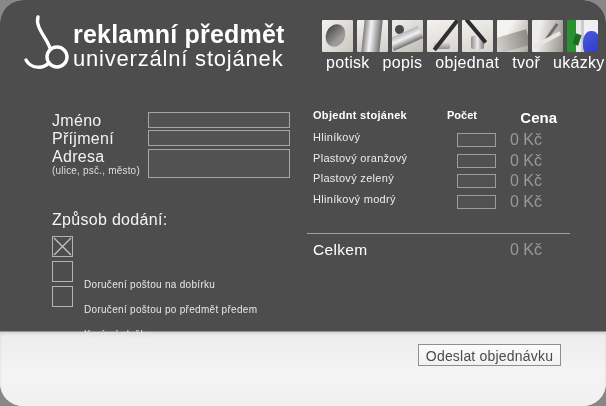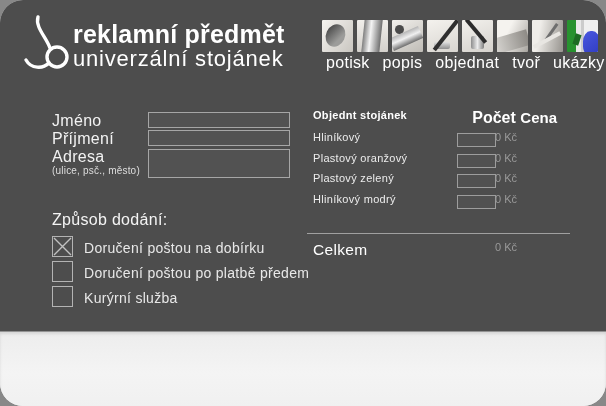--- a/index.html
+++ b/index.html
@@ -72,32 +72,32 @@
     background:#525252;border:1px solid #a6a6a6;color:#fff;font-size:12px;
     font-family:"Liberation Sans",sans-serif;padding:1px 4px;resize:none;outline:none;
   }
   .section-title{position:absolute;left:52px;top:211px;color:#f4f4f4;font-size:16px;letter-spacing:.3px;}
   .checkbox{
     position:absolute;left:52px;width:21px;height:21px;box-sizing:border-box;
     border:1px solid #b3b3b3;background:transparent;cursor:pointer;
   }
   .checkbox svg{display:none;position:absolute;left:-1px;top:-1px;}
   .checkbox.checked svg{display:block;}
-  .checkbox-label{position:absolute;left:84px;color:#e8e8e8;font-size:14px;letter-spacing:.3px;cursor:pointer;}
+  .checkbox-label{position:absolute;left:84px;color:#e8e8e8;font-size:10px;letter-spacing:.3px;cursor:pointer;margin-top:39px;}
   
   .col-product{position:absolute;left:313px;color:#ececec;font-size:11px;letter-spacing:.3px;}
   .col-head{color:#fff;font-weight:bold;}
-  .head-qty{position:absolute;left:468px;width:52px;text-align:center;font-size:16px;}
+  .head-qty{position:absolute;left:436px;width:52px;text-align:center;font-size:11px;}
   .head-price{position:absolute;left:495px;width:62px;text-align:right;font-size:15px;}
   .qty-input{
     position:absolute;left:457px;width:39px;height:14px;box-sizing:border-box;
     background:#515151;border:1px solid #9d9d9d;color:#fff;font-size:11px;text-align:center;
     font-family:"Liberation Sans",sans-serif;padding:0 2px;outline:none;
   }
-  .price-val{position:absolute;left:495px;width:62px;text-align:left;color:#999;font-size:11px;}
+  .price-val{position:absolute;left:495px;width:62px;text-align:center;color:#999;font-size:16px;}
   .qty-val{position:absolute;left:434px;width:62px;text-align:right;color:#999;font-size:15px;}
   .divider{position:absolute;left:307px;top:233px;width:263px;height:1px;background:#a0a0a0;}
   .total-label{position:absolute;left:313px;top:241px;color:#fff;font-size:15.5px;letter-spacing:.3px;}
   
   .submit-btn{
     position:absolute;left:418px;top:344px;width:143px;height:22px;
     background:linear-gradient(180deg,#fbfbfb,#f1f1f1);
     border:1px solid #8f8f8f;color:#4c4c4c;font-size:14px;letter-spacing:.2px;
     font-family:"Liberation Sans",sans-serif;cursor:pointer;line-height:20px;text-align:center;
     box-sizing:border-box;
@@ -152,21 +152,21 @@
   <span class="checkbox checked" style="top:236px">
     <svg width="21" height="21" viewBox="0 0 21 21">
         <path d="M2 2 L19 19 M19 2 L2 19" stroke="#c0c0c0" stroke-width="1.4"></path>
       </svg>
   </span>
   <div class="checkbox-label" style="top:240px">Doručení poštou na dobírku</div>
 
   <span class="checkbox" style="top:261px">
     
   </span>
-  <div class="checkbox-label" style="top:265px">Doručení poštou po platbě předem</div>
+  <div class="checkbox-label" style="top:265px">Doručení poštou po předmět předem</div>
 
   <span class="checkbox" style="top:286px">
     
   </span>
   <div class="checkbox-label" style="top:290px">Kurýrní služba</div>
 
   <div class="col-product col-head" style="top:109px">Objednt stojánek</div>
   <div class="head-qty col-head" style="top:109px">Počet</div>
   <div class="head-price col-head" style="top:109px">Cena</div>
 
@@ -183,13 +183,14 @@
   <div class="price-val" style="top:172px">0 Kč</div>
 
   <div class="col-product" style="top:193px">Hliníkový modrý</div>
   <input class="qty-input" style="top: 195px;" type="text" value="">
   <div class="price-val" style="top:193px">0 Kč</div>
 
   <div class="divider"></div>
   <div class="total-label">Celkem</div>
   <div class="price-val" style="top:241px">0 Kč</div>
 
+  <button class="submit-btn">Odeslat objednávku</button>
 </div>
 
 </body></html>

